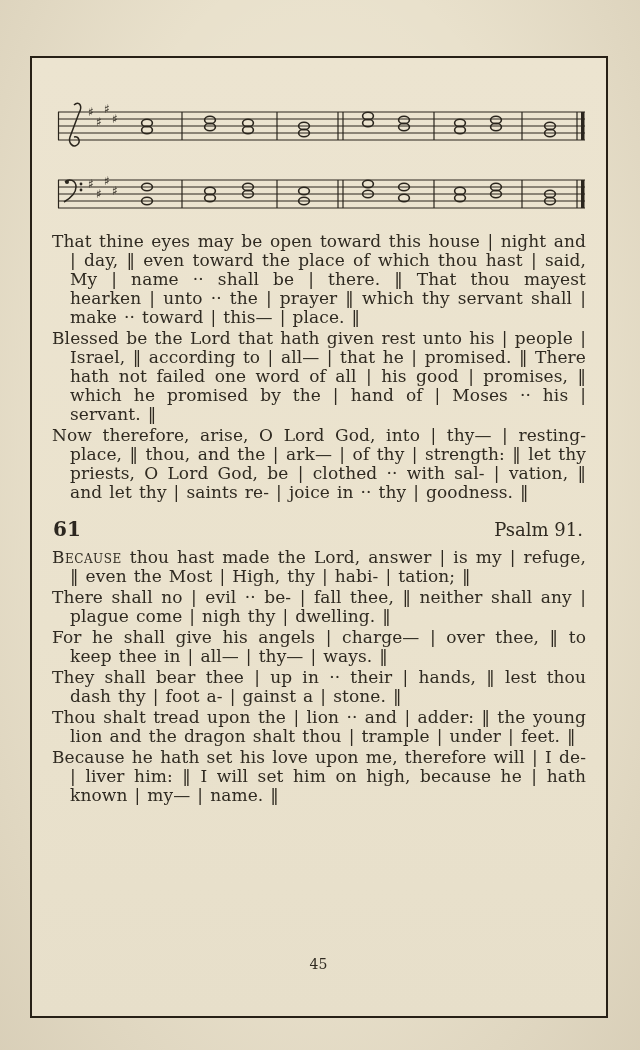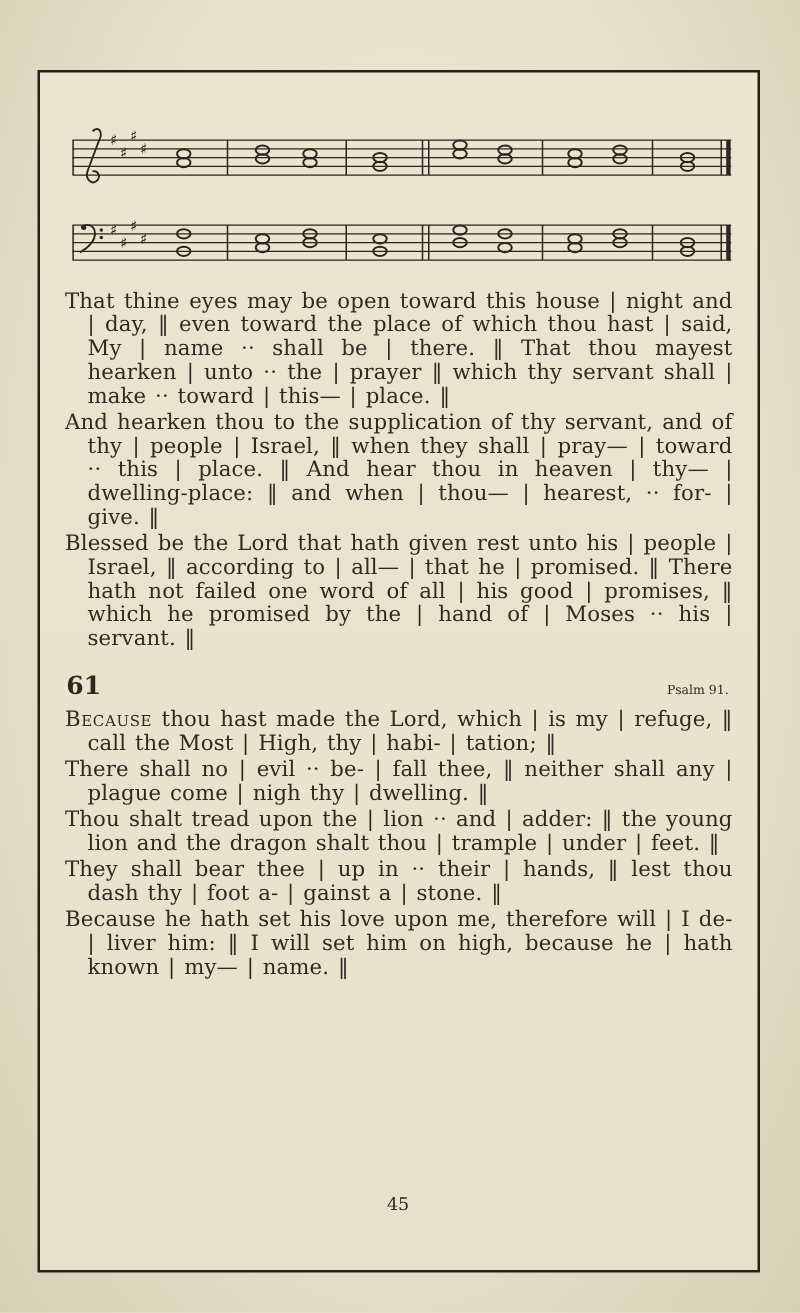--- a/index.html
+++ b/index.html
@@ -29,21 +29,21 @@
     text-align:justify;
     color:#2f2a21;
     letter-spacing:0.1px;
     word-spacing:1.5px;
   }
   .section-head{
     display:flex; justify-content:space-between; align-items:baseline;
     margin:15px 0 7px 0; padding:0 3px 0 1px;text-align:center;
   }
   .sec-num{ font-size:20px; font-weight:bold; color:#2c2720; }
-  .sec-ref{ font-size:10px; color:#2f2a21; }
+  .sec-ref{ font-size:18px; color:#2f2a21; }
   .lead{ font-variant:small-caps; letter-spacing:0.5px; }
   .page-number{
     position:absolute; bottom:44px; left:0; right:1px;
     text-align:center; font-size:14px; color:#2f2a21;
   }
 </style>
 </head>
 <body>
 
 <div class="frame">
@@ -141,31 +141,32 @@
         <ellipse cx="408" cy="106" rx="5.4" ry="3.7"></ellipse>
       <ellipse cx="444" cy="95" rx="5.4" ry="3.7"></ellipse>
         <ellipse cx="444" cy="102" rx="5.4" ry="3.7"></ellipse>
       <ellipse cx="498" cy="102" rx="5.4" ry="3.7"></ellipse>
         <ellipse cx="498" cy="109" rx="5.4" ry="3.7"></ellipse>
     </g>
   </svg>
 
   <div>
     <p class="verse">That thine eyes may be open toward this house | night and | day, ‖ even toward the place of which thou hast | said, My | name ·· shall be | there. ‖ That thou mayest hearken | unto ·· the | prayer ‖ which thy servant shall | make ·· toward | this— | place. ‖</p>
-    <p class="verse">And hearken thou to the supplication of thy servant, and of thy | people | Israel, ‖ when they shall | pray— | toward ·· this | place. ‖ And hear thou in heaven | thy— | dwelling-place: ‖ and when | thou— | hearest, ·· for- | give. ‖</p>
     <p class="verse">Blessed be the Lord that hath given rest unto his | people | Israel, ‖ according to | all— | that he | promised. ‖ There hath not failed one word of all | his good | promises, ‖ which he promised by the | hand of | Moses ·· his | servant. ‖</p>
+    <p class="verse">Now therefore, arise, O Lord God, into | thy— | resting-place, ‖ thou, and the | ark— | of thy | strength: ‖ let thy priests, O Lord God, be | clothed ·· with sal- | vation, ‖ and let thy | saints re- | joice in ·· thy | goodness. ‖</p>
   </div>
 
   <div class="section-head">
     <span class="sec-num">61</span>
     <span class="sec-ref">Psalm 91.</span>
   </div>
 
   <div>
-    <p class="verse"><span class="lead">Because</span><span> thou hast made the Lord, which | is my | refuge, ‖ call the Most | High, thy | habi- | tation; ‖</span></p>
+    <p class="verse"><span class="lead">Because</span><span> thou hast made the Lord, answer | is my | refuge, ‖ even the Most | High, thy | habi- | tation; ‖</span></p>
     <p class="verse">There shall no | evil ·· be- | fall thee, ‖ neither shall any | plague come | nigh thy | dwelling. ‖</p>
+    <p class="verse">For he shall give his angels | charge— | over thee, ‖ to keep thee in | all— | thy— | ways. ‖</p>
+    <p class="verse">They shall bear thee | up in ·· their | hands, ‖ lest thou dash thy | foot a- | gainst a | stone. ‖</p>
     <p class="verse">Thou shalt tread upon the | lion ·· and | adder: ‖ the young lion and the dragon shalt thou | trample | under | feet. ‖</p>
-    <p class="verse">They shall bear thee | up in ·· their | hands, ‖ lest thou dash thy | foot a- | gainst a | stone. ‖</p>
     <p class="verse">Because he hath set his love upon me, therefore will | I de- | liver him: ‖ I will set him on high, because he | hath known | my— | name. ‖</p>
   </div>
 
   <div class="page-number">45</div>
 </div>
 
 </body></html>

